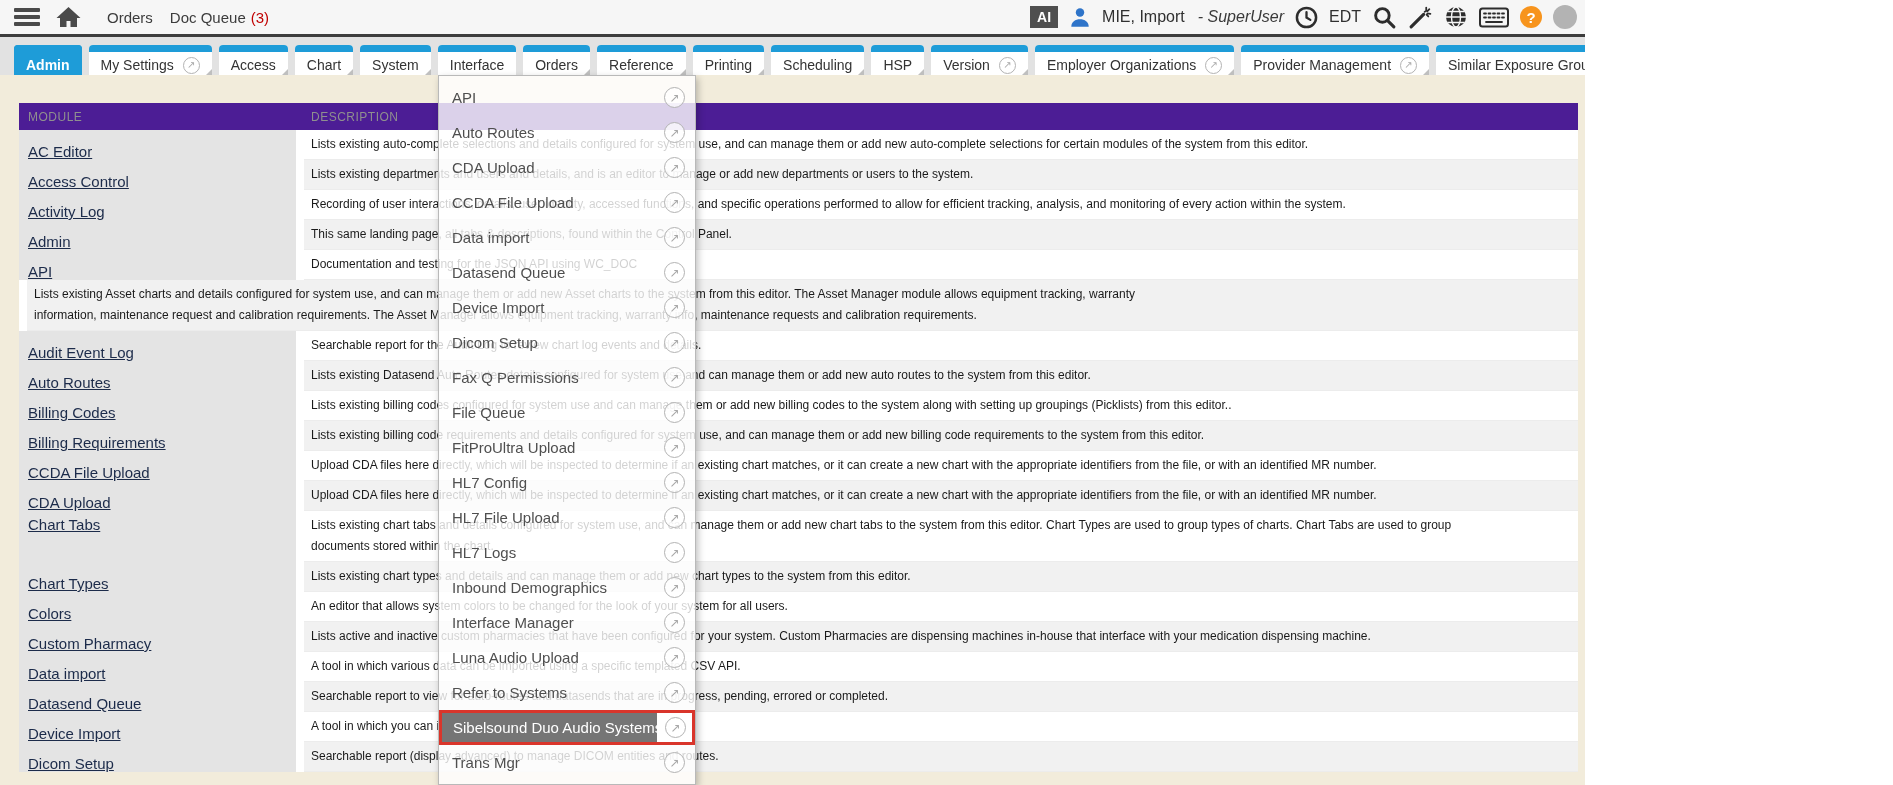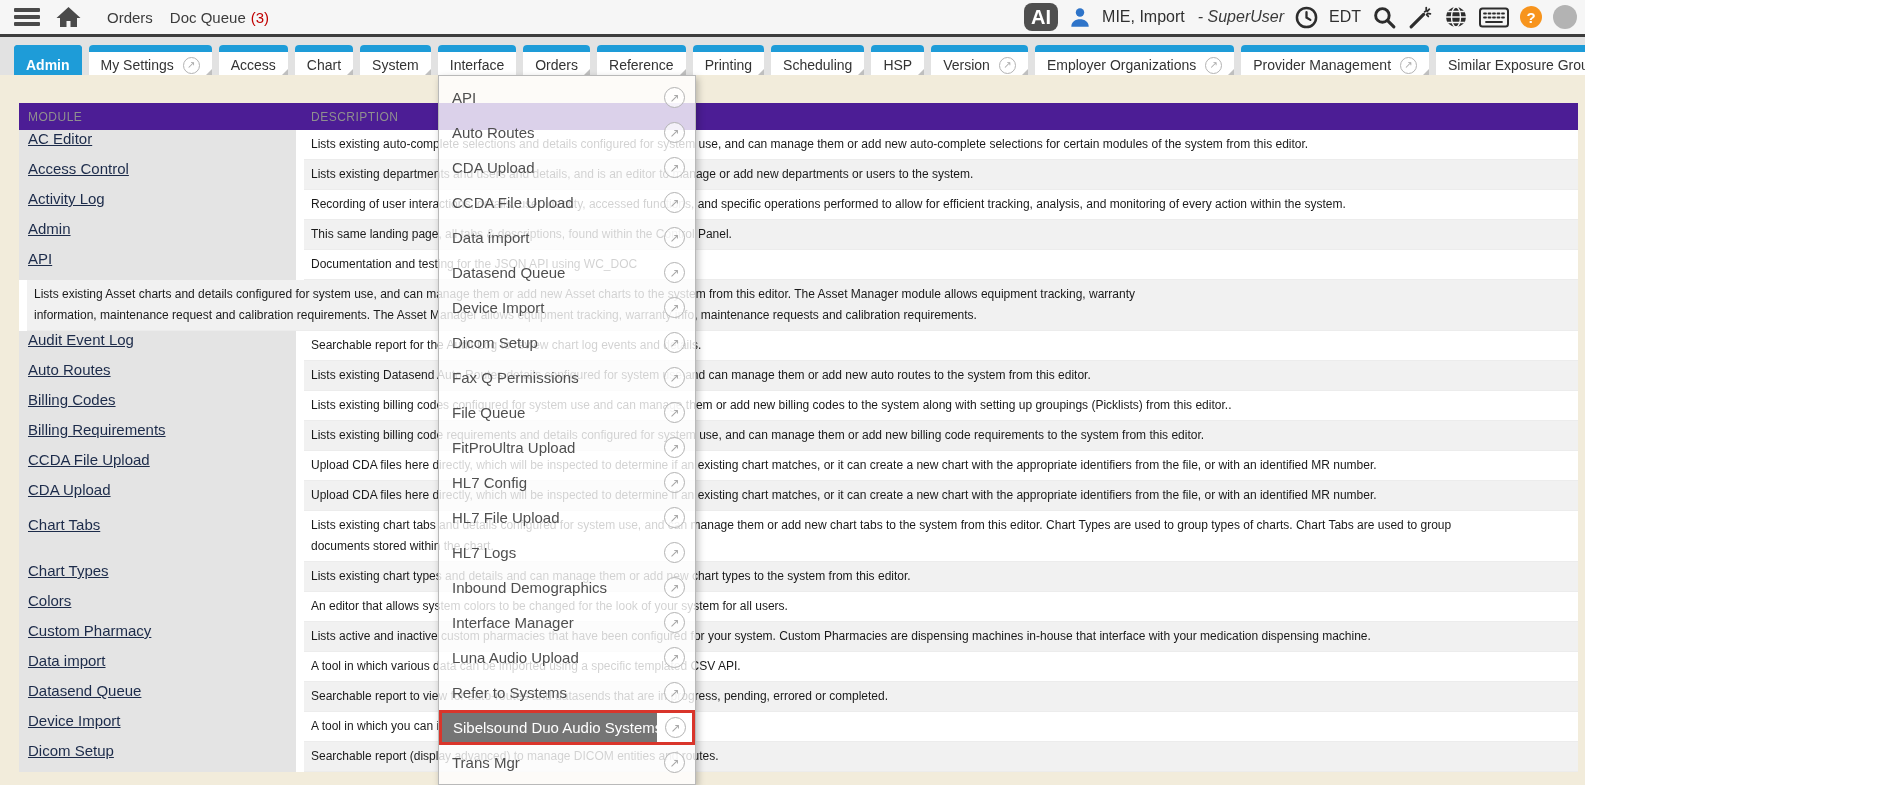--- a/index.html
+++ b/index.html
@@ -8,21 +8,21 @@
   #page { position:relative; width:1585px; height:785px; background:#f2ecdb; overflow:hidden; }
 
   
   .topbar { height:34px; background:#f6f6f6; display:flex; align-items:center; padding:0 8px 0 14px; }
   .hamburger { width:26px; height:18px; display:flex; flex-direction:column; justify-content:space-between; cursor:pointer; }
   .hamburger div { height:4px; background:#4a4a4a; border-radius:1px; }
   .home-btn { margin-left:16px; display:flex; align-items:center; }
   .crumbs { display:flex; align-items:center; margin-left:26px; gap:17px; font-size:15px; color:#3c3c3c; }
   .crumb-count { color:#c00000; margin-left:5px; }
   .topbar-right { margin-left:auto; display:flex; align-items:center; gap:11px; }
-  .ai-badge { background:#4f4f4f; color:#fff; font-weight:bold; font-size:20px; padding:4px 7px; border-radius:8px; line-height:1; }
+  .ai-badge { background:#4f4f4f; color:#fff; font-weight:bold; font-size:14px; padding:4px 7px; border-radius:0; line-height:1; }
   .user-name { font-size:16px; color:#303030; }
   .user-role { font-size:16px; color:#3a3a3a; font-style:italic; margin-left:2px; }
   .tz { font-size:16px; color:#303030; }
   .tb-icon { display:inline-flex; align-items:center; justify-content:center; }
   .help-circle { width:22px; height:22px; border-radius:50%; background:#f7941d; color:#fff; font-weight:bold; font-size:15px; display:flex; align-items:center; justify-content:center; }
   .avatar { width:24px; height:24px; border-radius:50%; background:#b3b3b3; }
 
   .top-divider { height:3px; background:#3d3d3d; }
 
   
@@ -37,21 +37,21 @@
   .circ-arrow { width:17px; height:17px; border:1px solid #b3b3b3; border-radius:50%; color:#a8a8a8; font-size:10px; line-height:1; display:inline-flex; align-items:center; justify-content:center; background:rgba(255,255,255,.7); }
 
   
   .content { position:absolute; top:75px; left:0; right:0; bottom:0; background:#f2ecdb; padding:28px 7px 0 19px; }
   .thead { display:flex; height:27px; background:#4c1d95; color:#8f8f8f; font-size:12px; letter-spacing:.5px; align-items:center; }
   .h-mod { width:277px; padding-left:9px; }
   .h-gap { width:8px; }
   .h-desc { flex:1; padding-left:7px; }
   .row { display:flex; height:30px; }
   .row.tall { height:51px; }
-  .mod-cell { width:277px; background:#e4e4e4; padding:0 8px 0 9px; display:flex; align-items:flex-start; overflow:hidden; }
+  .mod-cell { width:277px; background:#e4e4e4; padding:0 8px 0 9px; display:flex; align-items:flex-end; overflow:hidden; }
   .row.tall .mod-cell { align-items:flex-start; padding-top:5px; }
   .mod-link { font-size:15px; color:#1c2b4a; text-decoration:underline; white-space:nowrap; cursor:pointer; }
   .cell-gap { width:8px; background:#fff; }
   .desc-cell { flex:1; background:#fff; border-bottom:1px solid #ececec; padding:0 6px 0 7px; display:flex; flex-direction:column; justify-content:center; align-items:flex-start; overflow:hidden; font-size:12px; color:#1a1a1a; line-height:21px; }
   .desc-cell span { white-space:nowrap; }
   .row:nth-of-type(even) .desc-cell { background:#f1f1f1; }
 
   
   .dropdown { position:absolute; top:75px; left:414px; width:258px; background:rgba(255,255,255,.8); border:1px solid #b9b9b9; box-shadow:2px 3px 7px rgba(0,0,0,.25); padding:4px 0; z-index:50; }
   .menu-item { height:35px; display:flex; align-items:center; padding:0 10px 0 13px; font-size:15px; color:#4f4f4f; cursor:pointer; }

